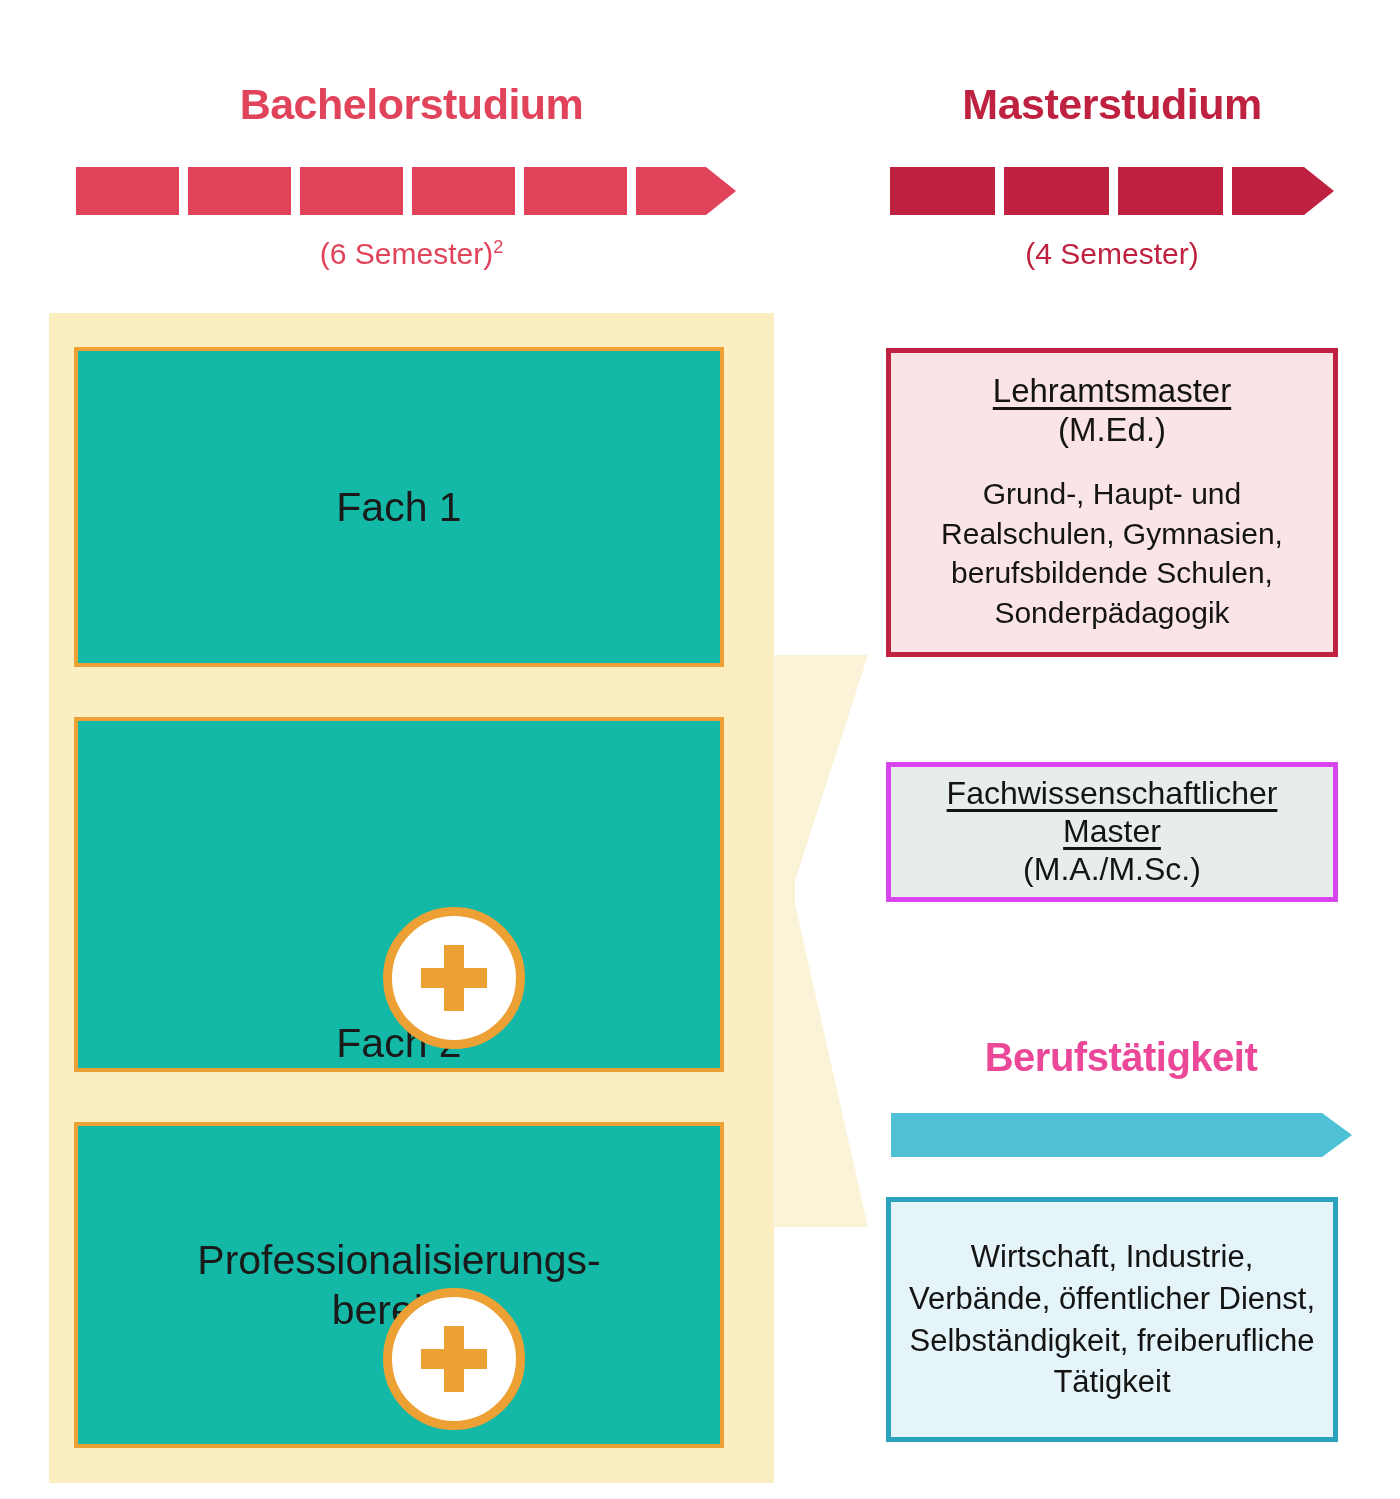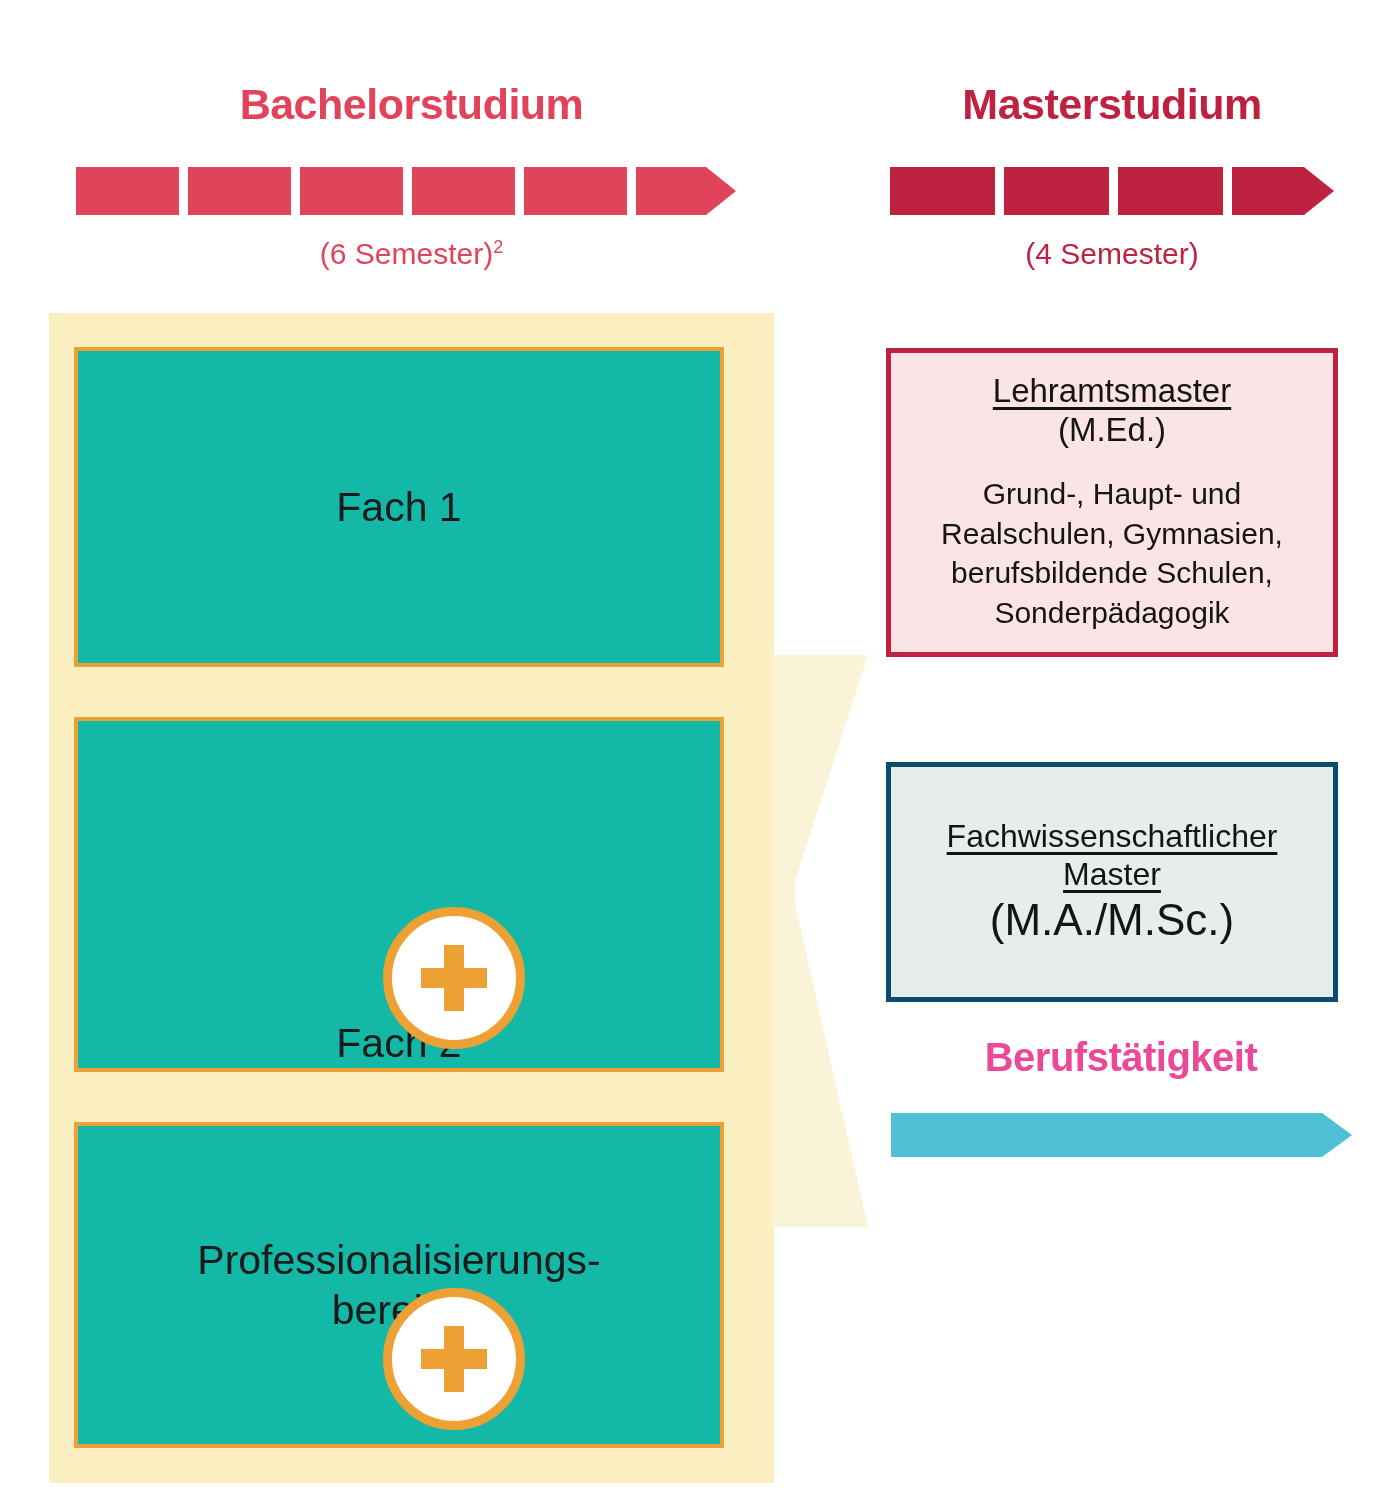--- a/index.html
+++ b/index.html
@@ -108,43 +108,43 @@
     align-items:center;justify-content:center;
     text-align:center;
     color:#141414;
   }
   #lehramtsmaster-box{
     left:886px; top:308px; width:452px; height:309px;
     background:#fae4e6; border:5px solid #bf2140;
     padding:0 14px;
   }
   #fachmaster-box{
-    left:886px; top:722px; width:452px; height:240px;
-    background:#e6edeb; border:5px solid #0c4a6e;
+    left:886px; top:722px; width:452px; height:140px;
+    background:#e6edeb; border:5px solid #d946ef;
     padding:0 10px;
   }
   #beruf-box{
     left:886px; top:1157px; width:452px; height:245px;
     background:#e4f4f8; border:5px solid #2ba3bd;
     padding:0 16px;
   }
 
   .box-title{
     font-size:33px; text-decoration:underline;
     text-underline-offset:5px;
     line-height:1.18;
   }
   .box-sub{
     font-size:33px; line-height:1.18;
   }
   .box-body{
     font-size:30px; line-height:1.32; margin-top:24px;
   }
   #fachmaster-box .box-title{font-size:32px;}
-  #fachmaster-box .box-sub{font-size:44px;}
+  #fachmaster-box .box-sub{font-size:32px;}
   #beruf-box .box-body{font-size:31px;margin-top:0;line-height:1.35;}
 
   #beruf-bar{
     position:absolute;
     left:891px; top:1073px;
     width:461px; height:44px;
   }
 </style>
 </head>
 <body>
@@ -220,14 +220,17 @@
     <div class="box-title">Fachwissenschaftlicher Master</div>
     <div class="box-sub">(M.A./M.Sc.)</div>
   </div>
 
   <div class="col-head" id="beruf-heading">Berufstätigkeit</div>
 
   <svg id="beruf-bar" viewBox="0 0 461 44" width="461" height="44">
     <polygon points="0,0 431,0 461,22 431,44 0,44" fill="#4fc1d6"></polygon>
   </svg>
 
+  <div class="info-box" id="beruf-box">
+    <div class="box-body">Wirtschaft, Industrie, Verbände, öffentlicher Dienst, Selbständigkeit, freiberufliche Tätigkeit</div>
+  </div>
 
 </div>
 
 </body></html>

